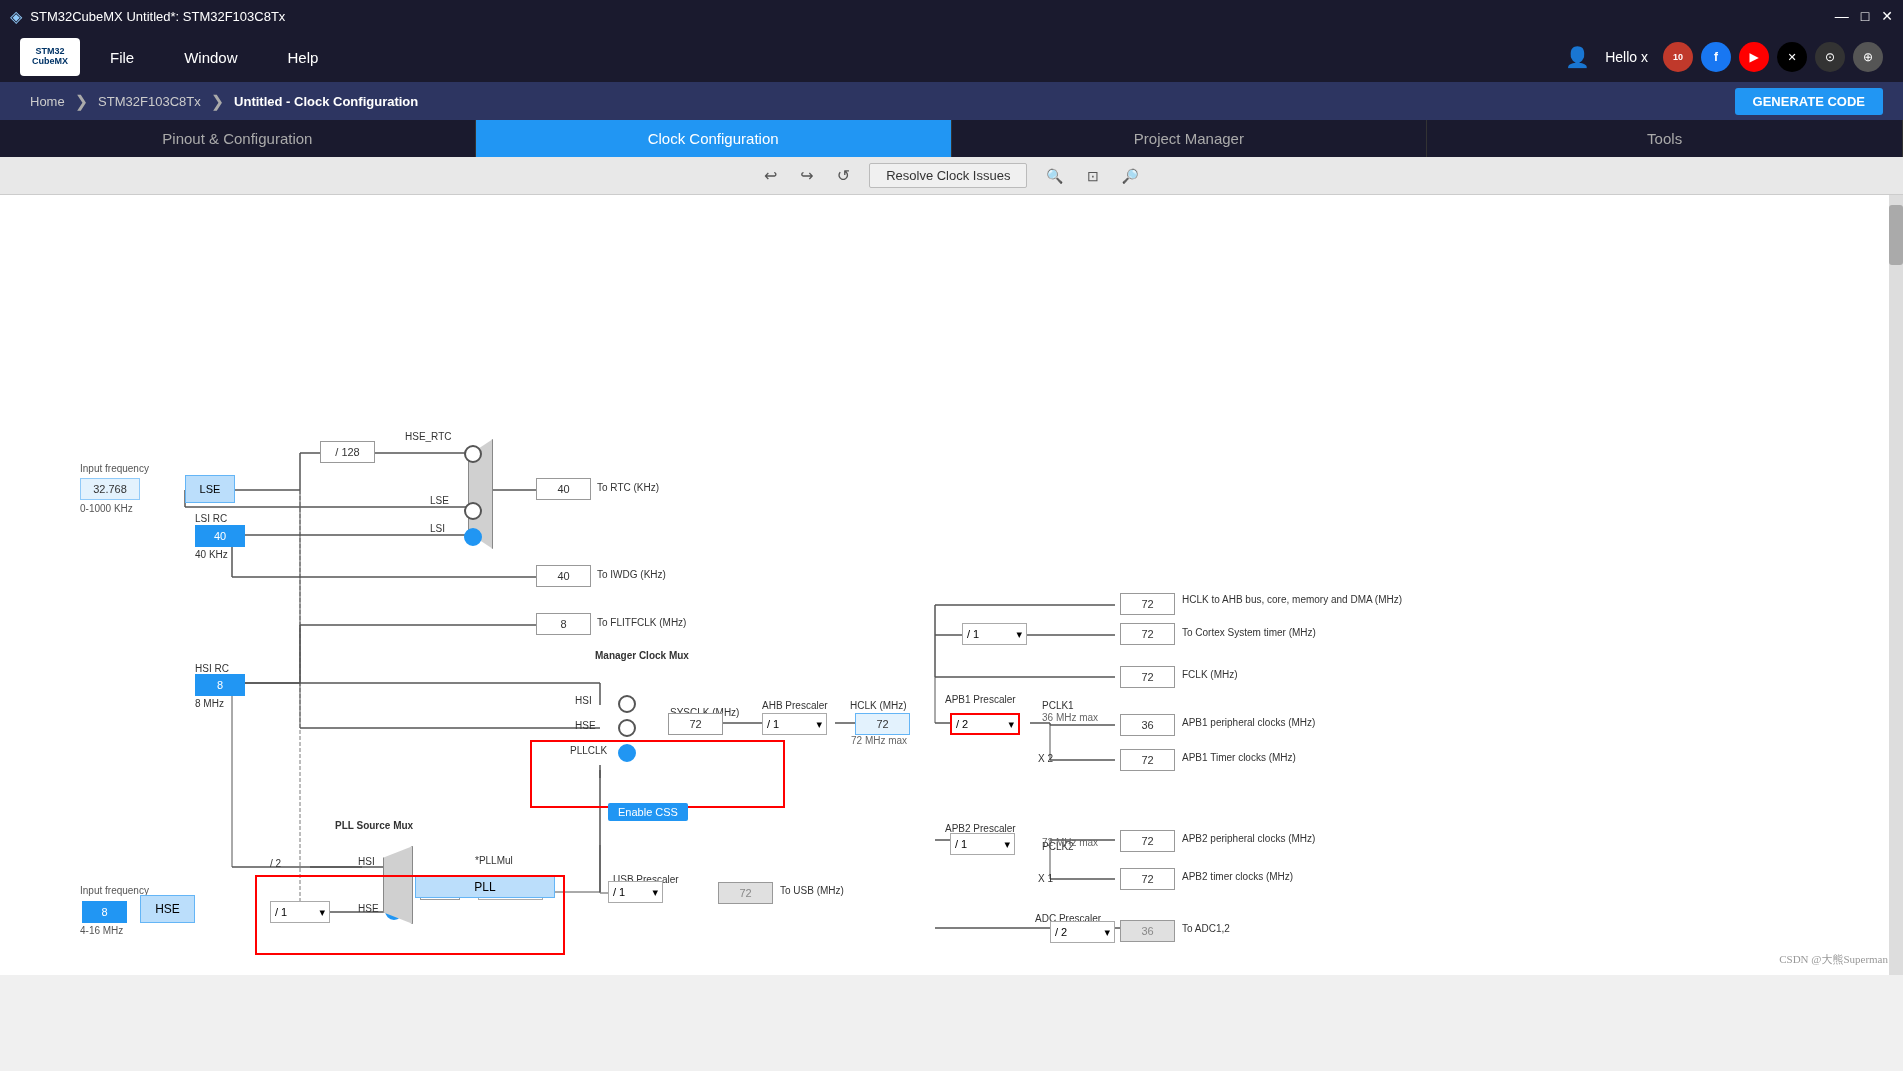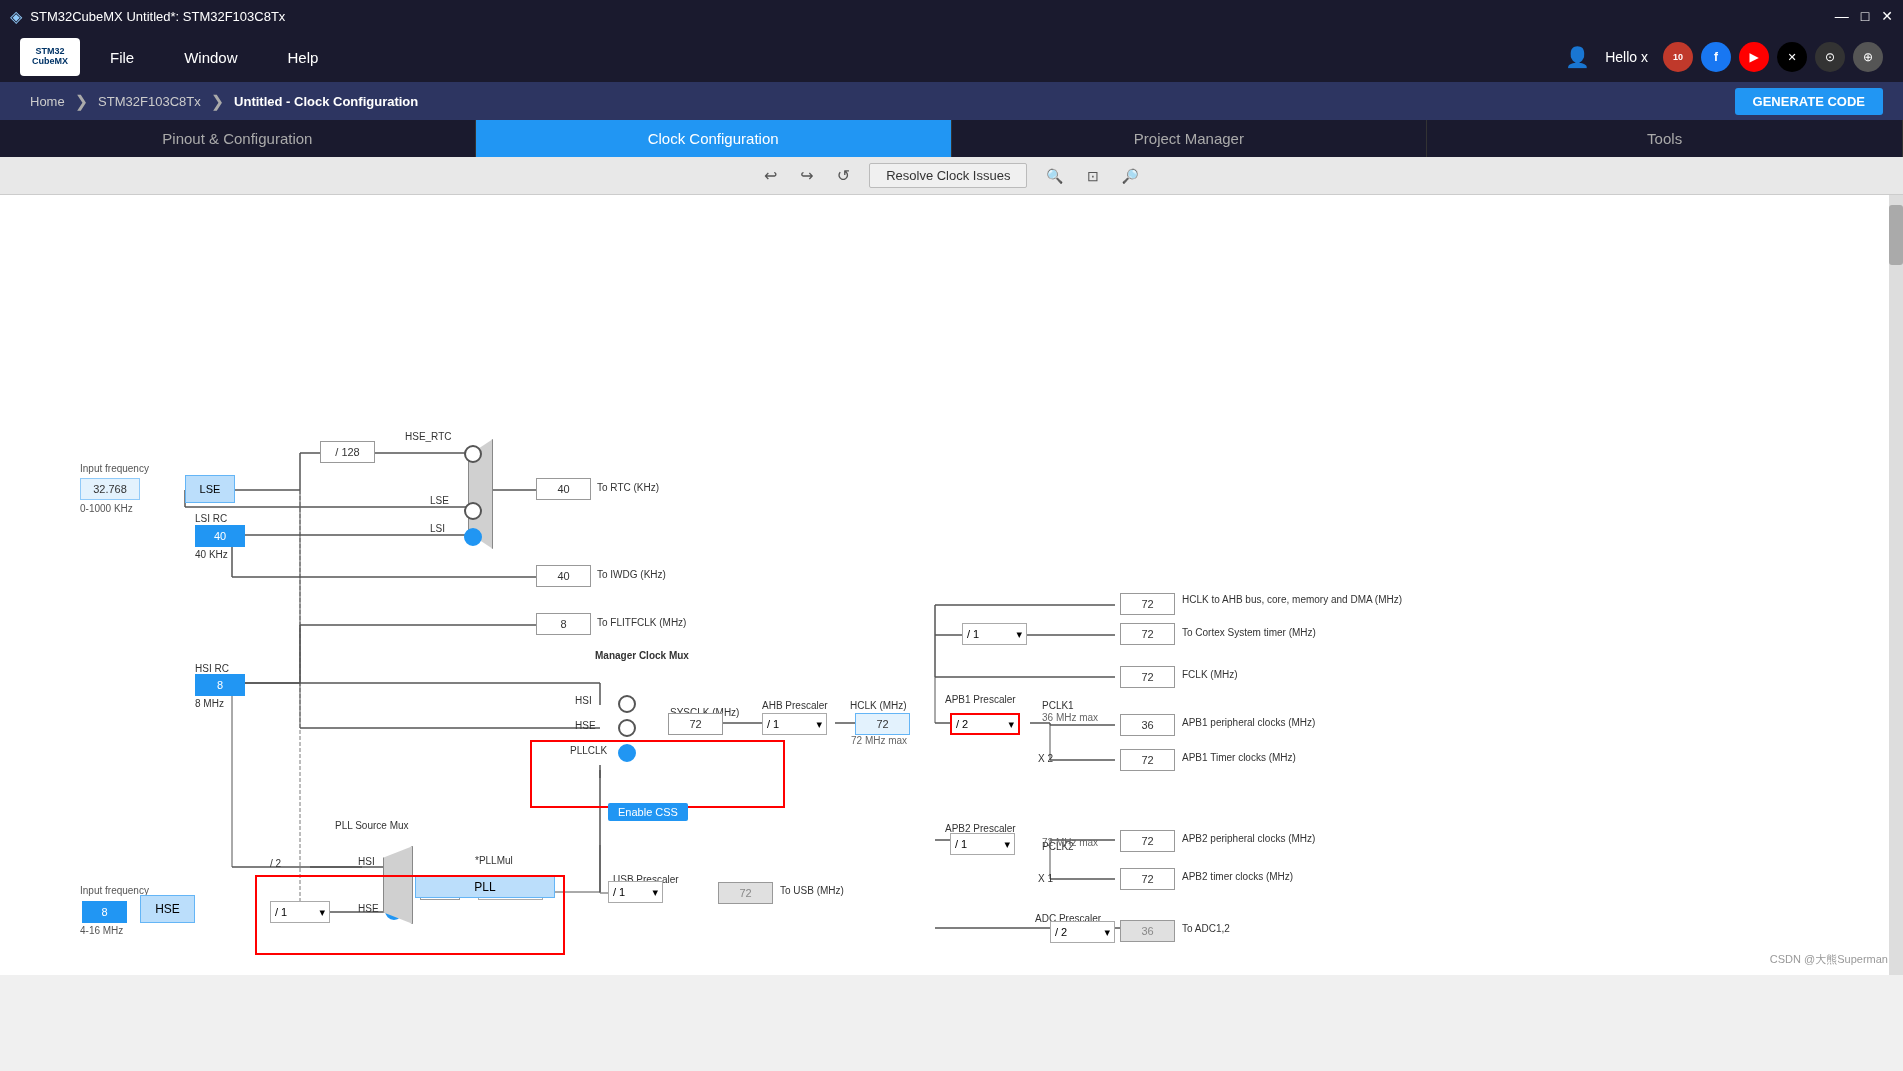--- a/index.html
+++ b/index.html
@@ -206,20 +206,21 @@
       cursor: pointer;
       border-radius: 2px;
     }
 
     .watermark {
       position: absolute;
       bottom: 8px;
       right: 15px;
       font-size: 11px;
       color: #999;
+      font-family: Liberation Serif, serif;
     }
 
     
     #scrollbar {
       position: absolute;
       right: 0;
       top: 0;
       width: 14px;
       height: 100%;
       background: #ddd;
@@ -608,21 +609,21 @@
     <span>/ 2</span>
     <span>▾</span>
   </div>
   <div class="clk-value-box disabled" style="left: 1120px; top: 725px; width: 55px; height: 22px;">
     <span>36</span>
   </div>
   <div class="clk-label" style="left: 1182px; top: 728px;">
     <span>To ADC1,2</span>
   </div>
 
-  <div class="clk-label" style="left: 335px; top: 625px; font-weight: normal;">
+  <div class="clk-label" style="left: 335px; top: 625px; font-weight: bold;">
     <span>PLL Source Mux</span>
   </div>
 
   <div class="clk-label" style="left: 270px; top: 663px;">
     <span>/ 2</span>
   </div>
 
   <div class="clk-label" style="left: 358px; top: 661px;">
     <span>HSI</span>
   </div>

